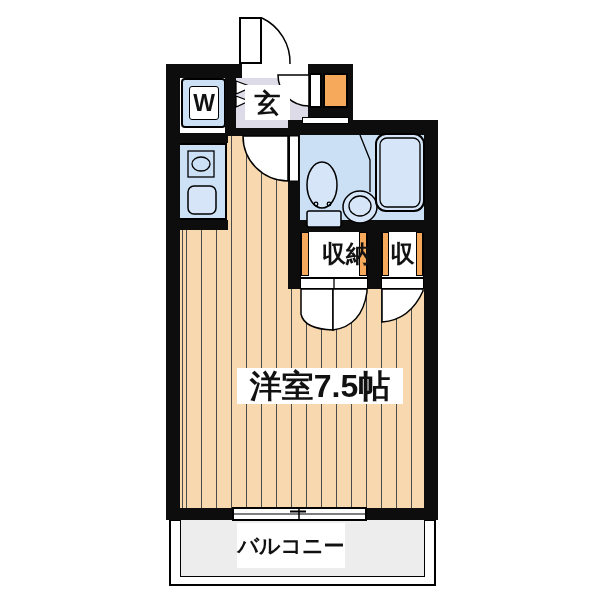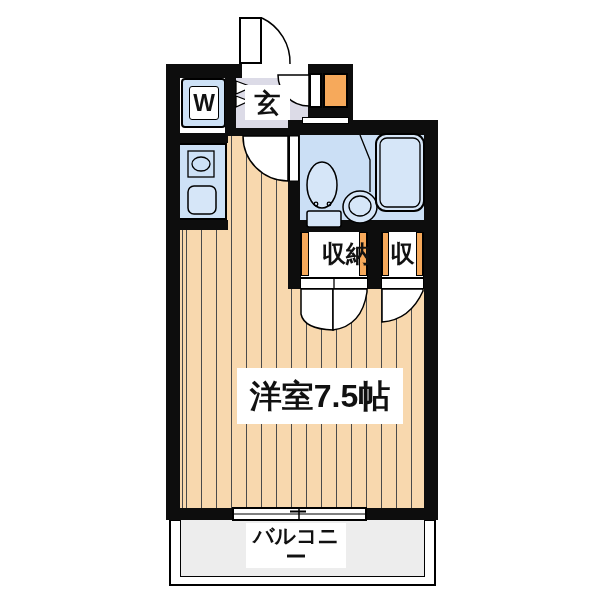--- a/index.html
+++ b/index.html
@@ -125,16 +125,16 @@
 
     <line x1="233" y1="514" x2="366" y2="514" stroke="#000" stroke-width="1"></line>
     <line x1="299" y1="509" x2="299" y2="519" stroke="#000" stroke-width="1.5"></line>
     <line x1="290" y1="511.5" x2="306" y2="511.5" stroke="#000" stroke-width="2"></line>
   </svg>
 
   <div class="abs lbl" style="left:189px;top:86px;width:30px;height:34px;font-size:23px;font-weight:600;">W</div>
   <div class="abs lbl lblbox" style="left:245px;top:85px;width:45px;height:35px;font-size:26px;">玄</div>
   <div class="abs lbl" style="left:309px;top:230px;width:50px;height:48px;font-size:24px;letter-spacing:0px;margin-left:12px;">収納</div>
   <div class="abs lbl" style="left:389px;top:230px;width:27px;height:48px;font-size:24px;">収</div>
-  <div class="abs lbl lblbox" style="left:237px;top:368px;width:166px;height:56px;font-size:32px;">洋室7.5帖</div>
-  <div class="abs lbl lblbox" style="left:246px;top:523px;width:100px;height:45px;font-size:21px;">バルコニー</div>
+  <div class="abs lbl lblbox" style="left:237px;top:368px;width:166px;height:36px;font-size:32px;">洋室7.5帖</div>
+  <div class="abs lbl lblbox" style="left:237px;top:523px;width:108px;height:45px;font-size:21px;">バルコニー</div>
 
 </div>
 
 </body></html>

